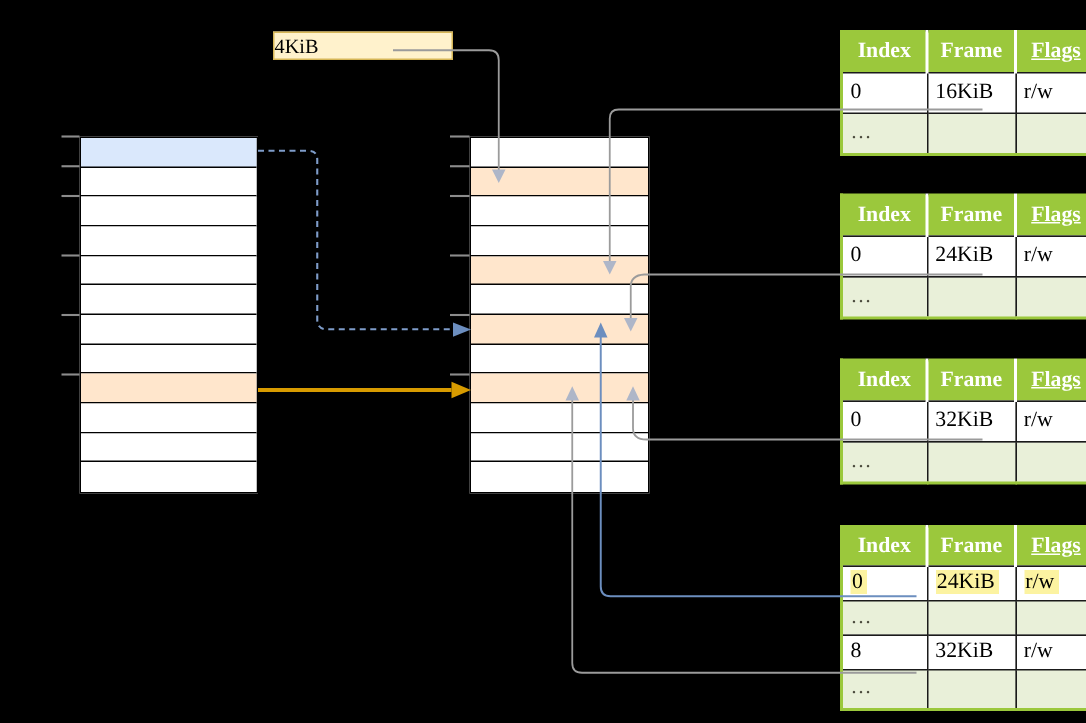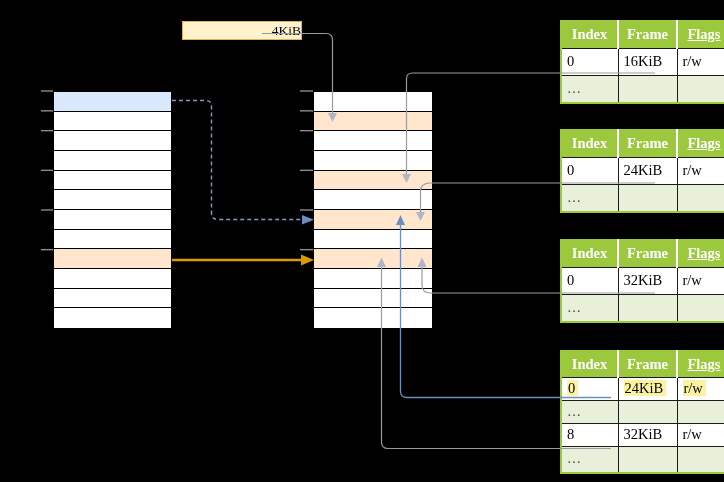--- a/index.html
+++ b/index.html
@@ -3,21 +3,21 @@
 <meta charset="utf-8">
 <style>
   html,body{margin:0;padding:0;background:#000;}
   .stage{position:relative;width:724px;height:482px;background:#000;overflow:hidden;
          font-family:"Liberation Serif","DejaVu Serif",serif;}
 
   
   .size-box{position:absolute;left:182px;top:21px;width:120px;height:19px;
             box-sizing:border-box;border:1px solid var(--c-yellow_border);
             background:var(--c-yellow_fill);color:#000;font-size:13.5px;
-            text-align:right;line-height:17px;}
+            text-align:left;line-height:17px;}
 
   
   .grid-table{position:absolute;box-sizing:border-box;border:1px solid #000;
               display:grid;grid-template-rows:repeat(12,1fr);background:#fff;}
   #left-page-table{left:53px;top:91px;width:119px;height:238px;}
   #middle-page-table{left:313px;top:91px;width:120px;height:238px;}
   .grid-row{border-bottom:1px solid #000;}
   .grid-row:last-child{border-bottom:none;}
 
   

